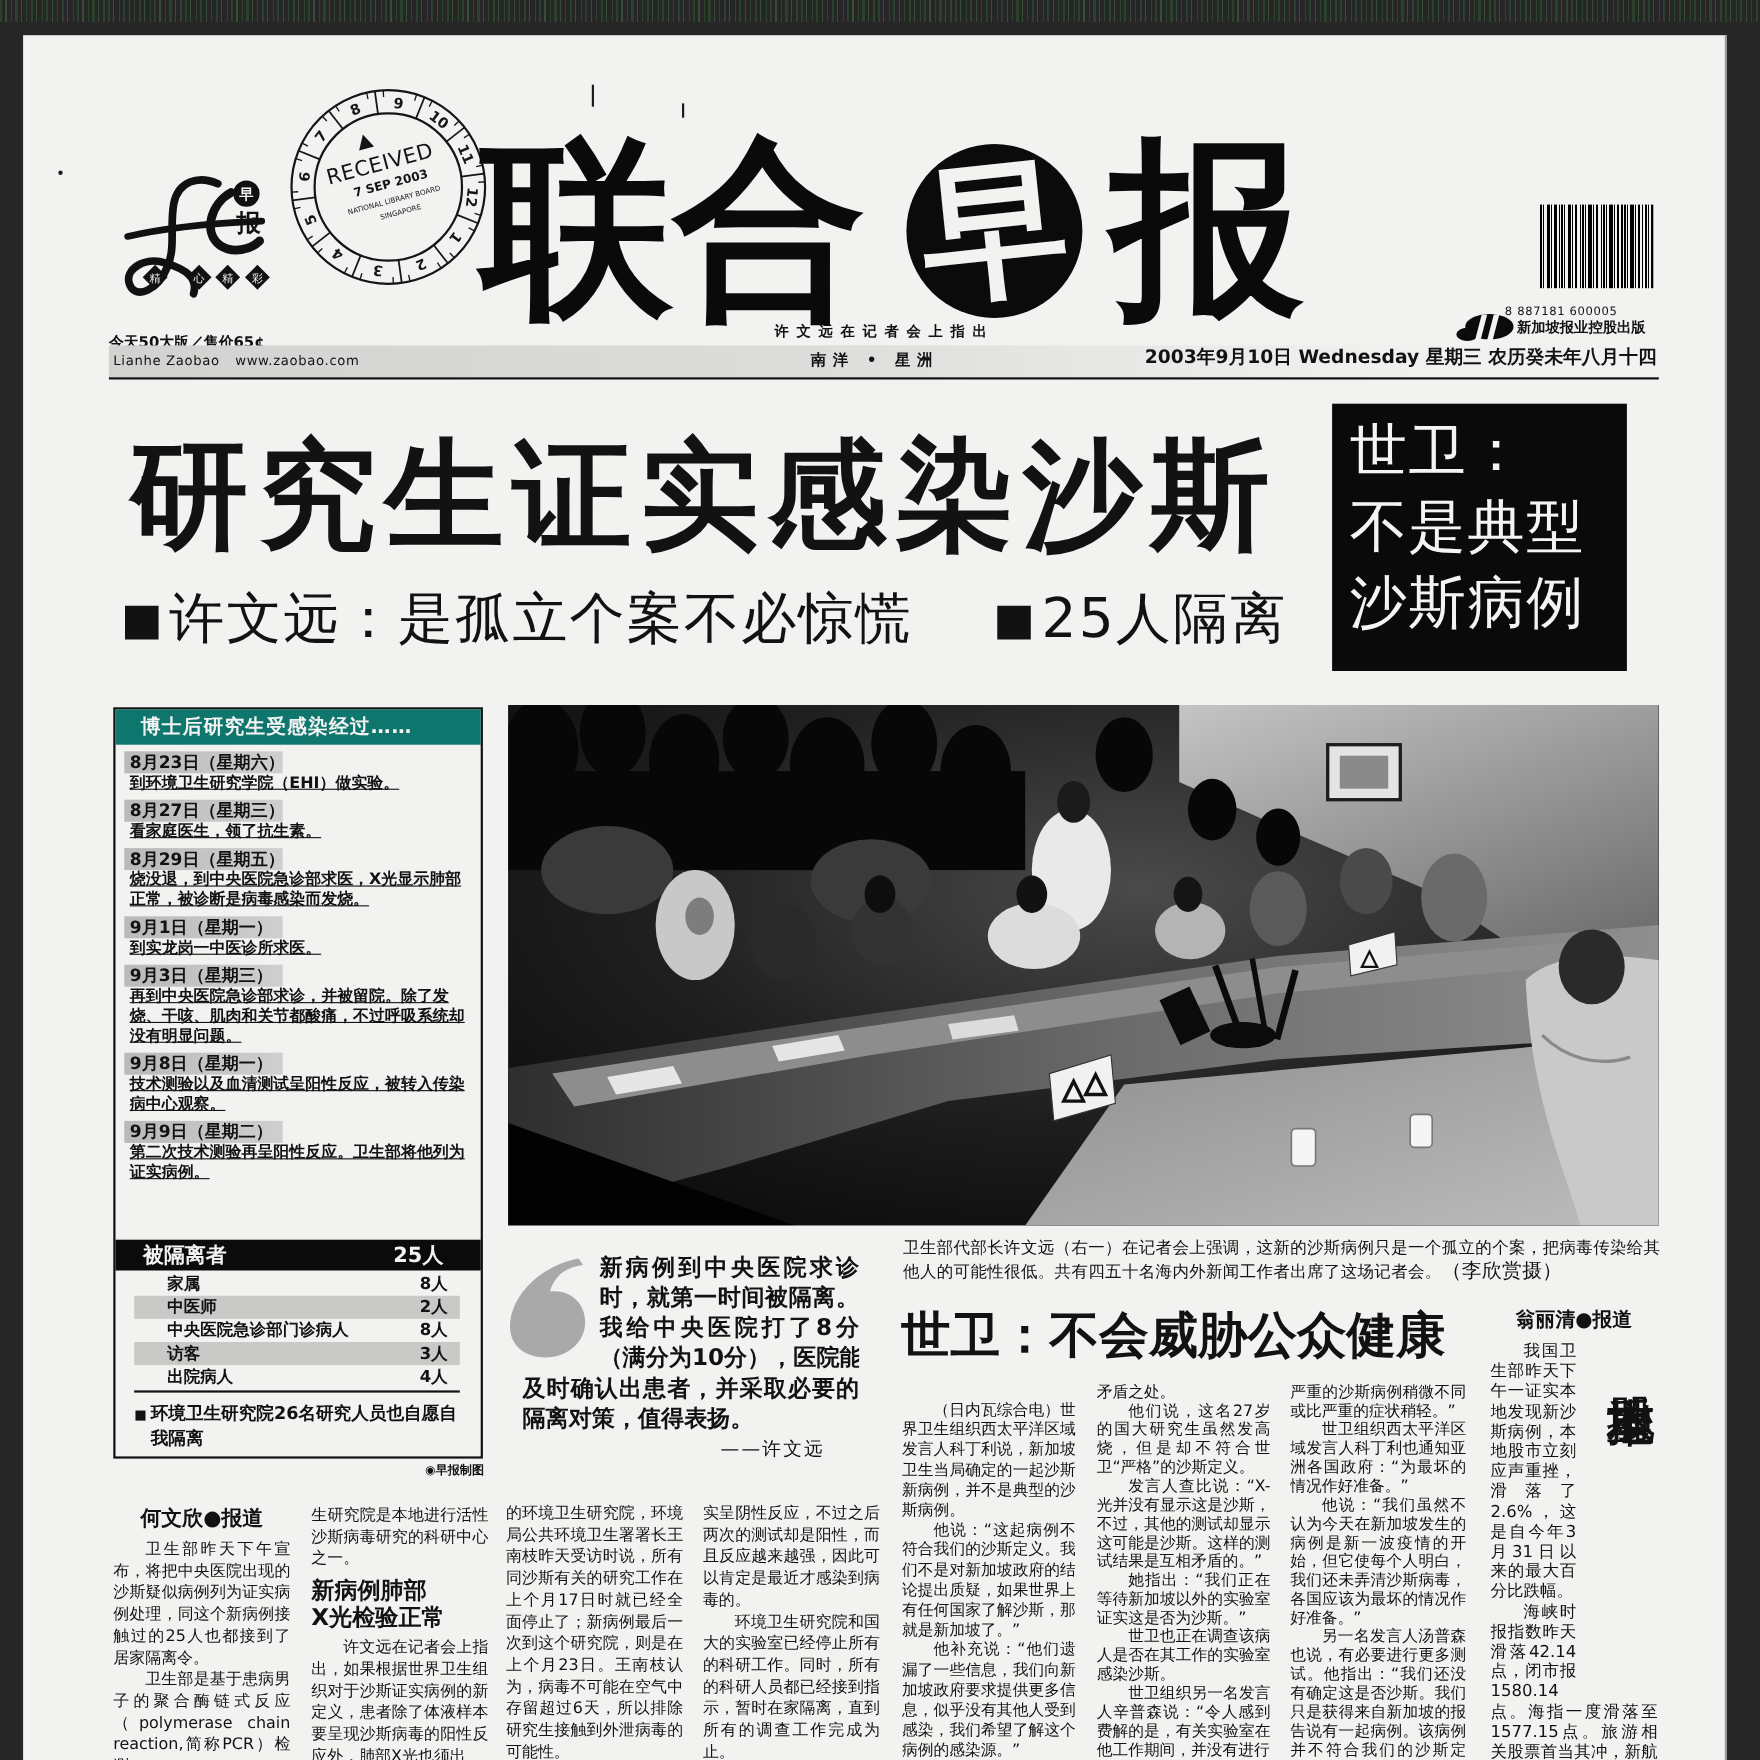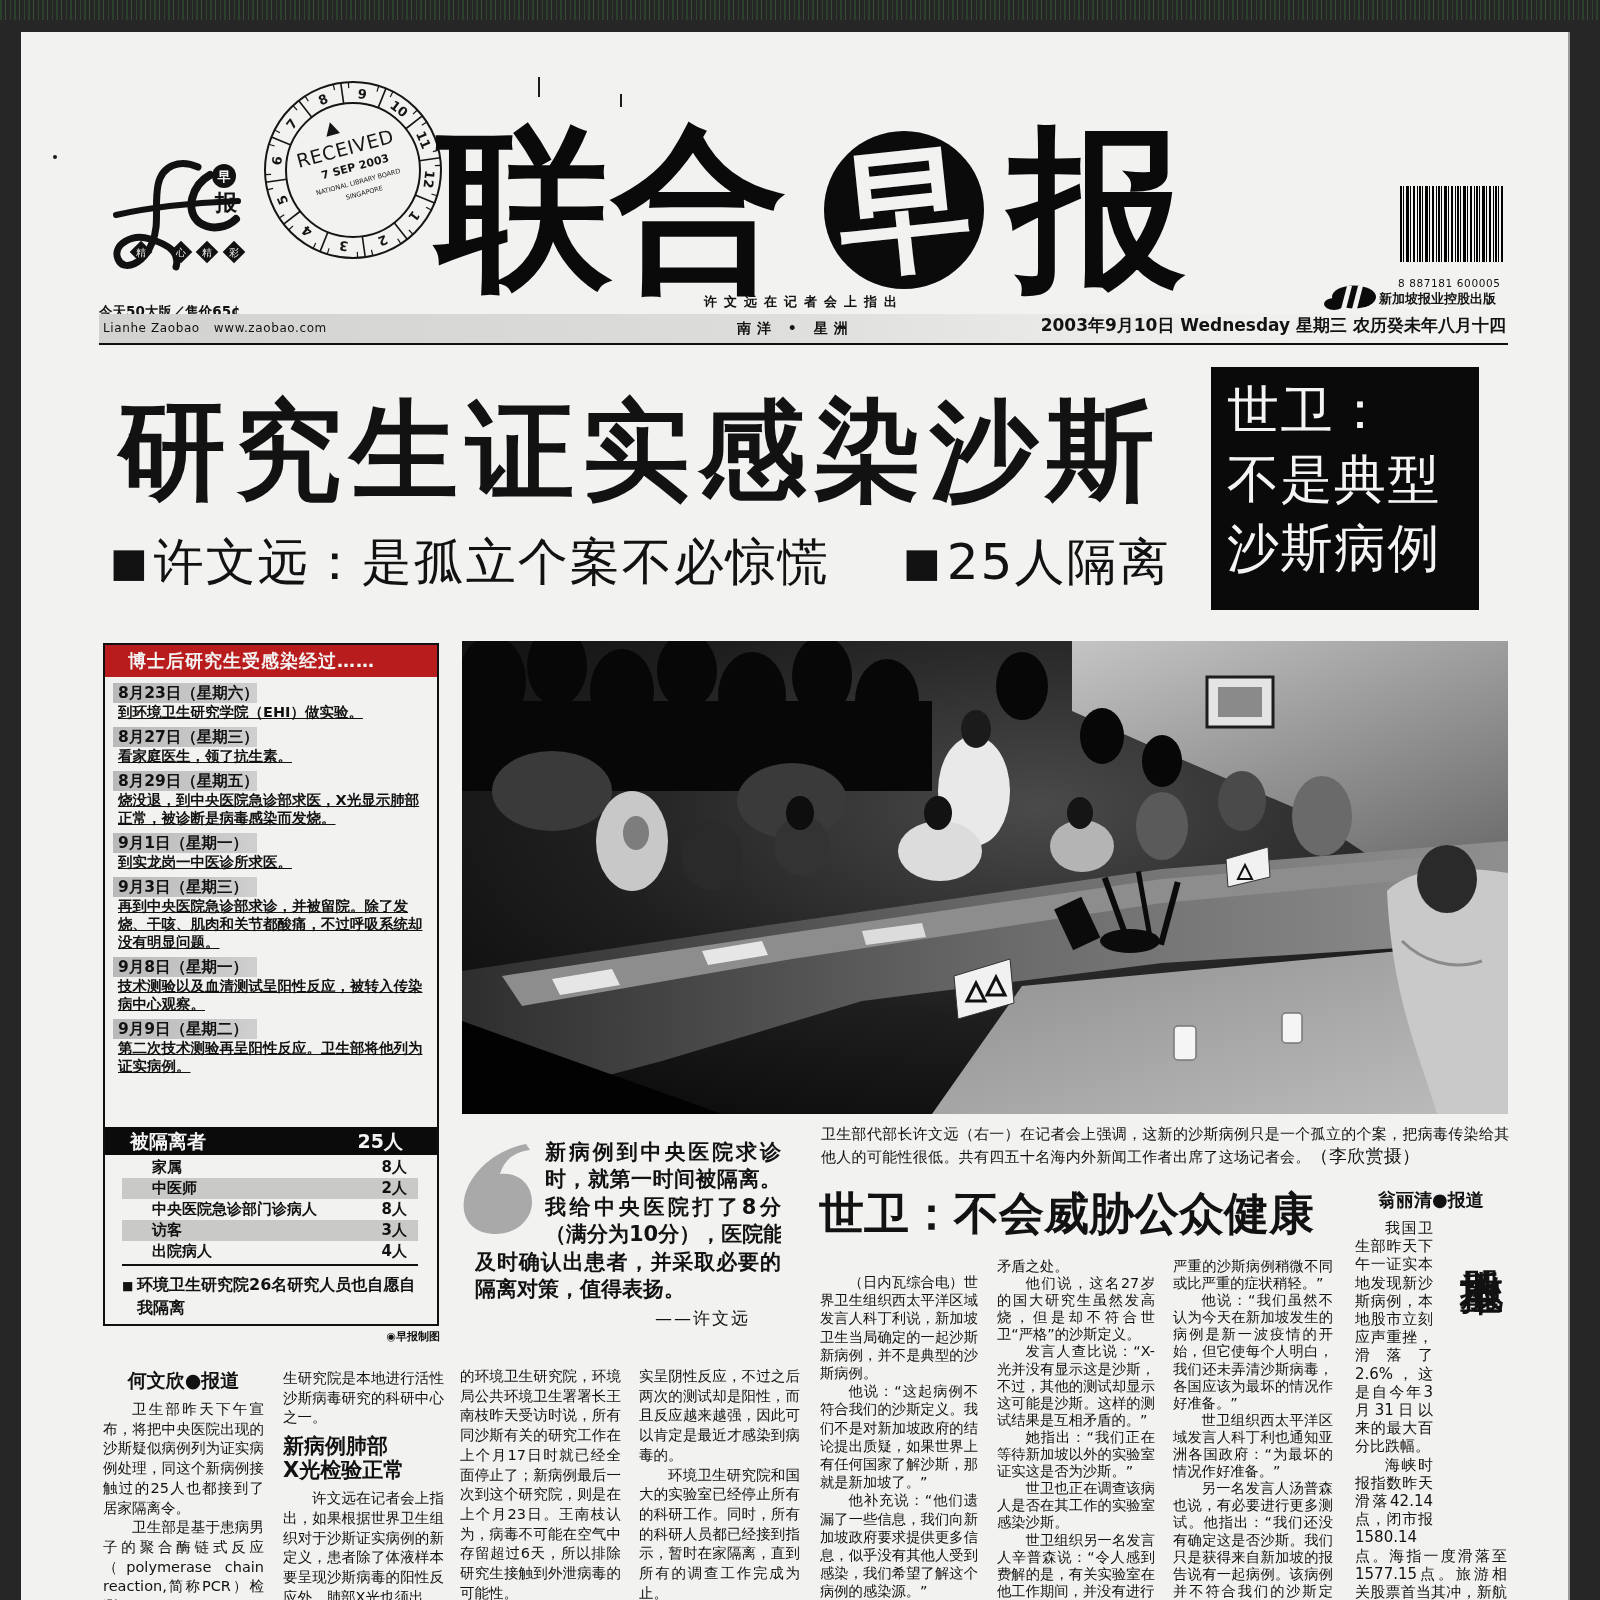--- a/index.html
+++ b/index.html
@@ -16,21 +16,21 @@
   .stamp { left:263px; top:80px; }
   .mast-char { top:118px; font-family:"DejaVu Serif", serif; font-weight:900; font-size:175px; line-height:180px; color:#0a0a0a; z-index:3; }
   .mast-oval { left:824px; top:131px; width:160px; height:158px; border-radius:50%; background:#0b0b0b; z-index:3;
                display:flex; align-items:center; justify-content:center; }
   .mast-oval span { color:#f2f2f0; font-family:"DejaVu Serif", serif; font-weight:900; font-size:132px; line-height:140px; transform:rotate(-6deg); }
   .small-bold { font-size:13.5px; font-weight:bold; line-height:18px; white-space:nowrap; }
   .award { left:704px; top:293px; font-size:13px; letter-spacing:7px; }
   .edition { left:99px; top:278px;margin-top:24px; }
   .barcode { left:1400px; top:186px; width:103px; height:76px;
     background:repeating-linear-gradient(90deg,#000 0 2px,#f2f2f0 2px 3px,#000 3px 4px,#f2f2f0 4px 6px,#000 6px 9px,#f2f2f0 9px 10px,#000 10px 11px,#f2f2f0 11px 13px,#000 13px 15px,#f2f2f0 15px 17px,#000 17px 18px,#f2f2f0 18px 19px); }
-  .barcode-num { left:1398px; top:276px; font-size:10.5px; letter-spacing:.6px; line-height:14px; }
+  .barcode-num { left:1368px; top:276px; font-size:10.5px; letter-spacing:.6px; line-height:14px; }
   .sph-logo { left:1323px; top:285px; }
   .publisher { left:1379px; top:290px; font-size:13px; }
   .band { left:99px; top:314px; width:1409px; height:29px;
           background:linear-gradient(90deg,#d2d2d0 0%,#dcdcda 45%,#e6e6e4 62%,#efefed 80%,#f2f2f0 100%); }
   .band-rule { left:99px; top:343px; width:1409px; height:2px; background:#111; }
   .band-name { left:103px; top:315px; font-size:12px; line-height:26px; font-weight:normal; letter-spacing:.6px; white-space:nowrap; }
   .band-name span + span { margin-left:14px; }
   .band-region { left:737px; top:318px; font-size:14px; font-weight:bold; letter-spacing:6px; line-height:20px; white-space:nowrap; }
   .band-date { right:94px; top:316px; font-size:17px; font-weight:bold; line-height:18px; white-space:nowrap; }
   .artifact { background:#1c1c1c; }
@@ -38,21 +38,21 @@
   
   .headline { left:118px; top:397px; font-size:108px; line-height:108px; font-weight:900; letter-spacing:8px; white-space:nowrap; }
   .subhead { top:535px; font-size:50px; line-height:54px; white-space:nowrap; letter-spacing:2px; }
   .subhead .sq { font-size:40px; margin-right:4px; vertical-align:3px; }
   .who-box { left:1211px; top:367px; width:268px; height:243px; background:#0a0a0a; color:#f4f4f4;
              box-sizing:border-box; padding:9px 0 0 16px; }
   .who-box div { font-size:52px; line-height:69px; letter-spacing:1.5px; white-space:nowrap; }
 
   
   .timeline { left:103px; top:643px; width:336px; height:683px; border:2px solid #111; box-sizing:border-box; }
-  .tl-header { position:absolute; left:0; top:0; right:0; height:32px; background:#b91c1c; color:#f3f3f3;
+  .tl-header { position:absolute; left:0; top:0; right:0; height:32px; background:#0f766e; color:#f3f3f3;
                font-size:18px; font-weight:bold; line-height:32px; padding-left:23px; letter-spacing:1px; white-space:nowrap; }
   .tl-entries { position:absolute; left:8px; top:38px; width:312px; }
   .tl-entry { margin-bottom:6px;text-decoration:underline; }
   .tl-date { display:inline-block; width:139px; height:20px; line-height:20px; padding-left:5px; font-size:15.5px; font-weight:bold;
              background:linear-gradient(90deg,#b9b9b9,#cfcfcf); white-space:nowrap; }
   .tl-text { font-size:14.5px; font-weight:bold; line-height:18px; padding-left:5px; }
   .q-header { position:absolute; left:0; right:0; top:482px; height:28px; background:#0b0b0b; color:#f3f3f3;
               font-size:19px; font-weight:bold; line-height:28px; }
   .q-header .t { position:absolute; left:25px; }
   .q-header .n { position:absolute; right:34px; }
@@ -441,22 +441,22 @@
 <div class="abs col who-col" style="left:997px;top:1258px;width:158px;height:342px;line-height:17.1px;">
   <p class="cont">矛盾之处。</p>
   <p>他们说，这名27岁的国大研究生虽然发高烧，但是却不符合世卫“严格”的沙斯定义。</p>
   <p>发言人查比说：“X-光并没有显示这是沙斯，不过，其他的测试却显示这可能是沙斯。这样的测试结果是互相矛盾的。”</p>
   <p>她指出：“我们正在等待新加坡以外的实验室证实这是否为沙斯。”</p>
   <p>世卫也正在调查该病人是否在其工作的实验室感染沙斯。</p>
   <p>世卫组织另一名发言人辛普森说：“令人感到费解的是，有关实验室在他工作期间，并没有进行</p>
 </div>
 <div class="abs col who-col" style="left:1173px;top:1258px;width:160px;height:342px;line-height:17.1px;">
   <p class="cont">严重的沙斯病例稍微不同或比严重的症状稍轻。”</p>
+  <p>世卫组织西太平洋区域发言人科丁利也通知亚洲各国政府：“为最坏的情况作好准备。”</p>
   <p>他说：“我们虽然不认为今天在新加坡发生的病例是新一波疫情的开始，但它使每个人明白，我们还未弄清沙斯病毒，各国应该为最坏的情况作好准备。”</p>
-  <p>世卫组织西太平洋区域发言人科丁利也通知亚洲各国政府：“为最坏的情况作好准备。”</p>
   <p>另一名发言人汤普森也说，有必要进行更多测试。他指出：“我们还没有确定这是否沙斯。我们只是获得来自新加坡的报告说有一起病例。该病例并不符合我们的沙斯定义。”</p>
 </div>
 
 <div class="abs stock-byline">翁丽清●报道</div>
 <div class="abs stock-col">
   <div class="stock-float">
     <div>本地股市重挫</div>
   </div>
   <p>我国卫生部昨天下午一证实本地发现新沙斯病例，本地股市立刻应声重挫，滑落了2.6%，这是自今年3月31日以来的最大百分比跌幅。</p>
   <p>海峡时报指数昨天滑落42.14点，闭市报1580.14点。海指一度滑落至1577.15点。旅游相关股票首当其冲，新航（SIA）的股价下跌了6.1</p>

